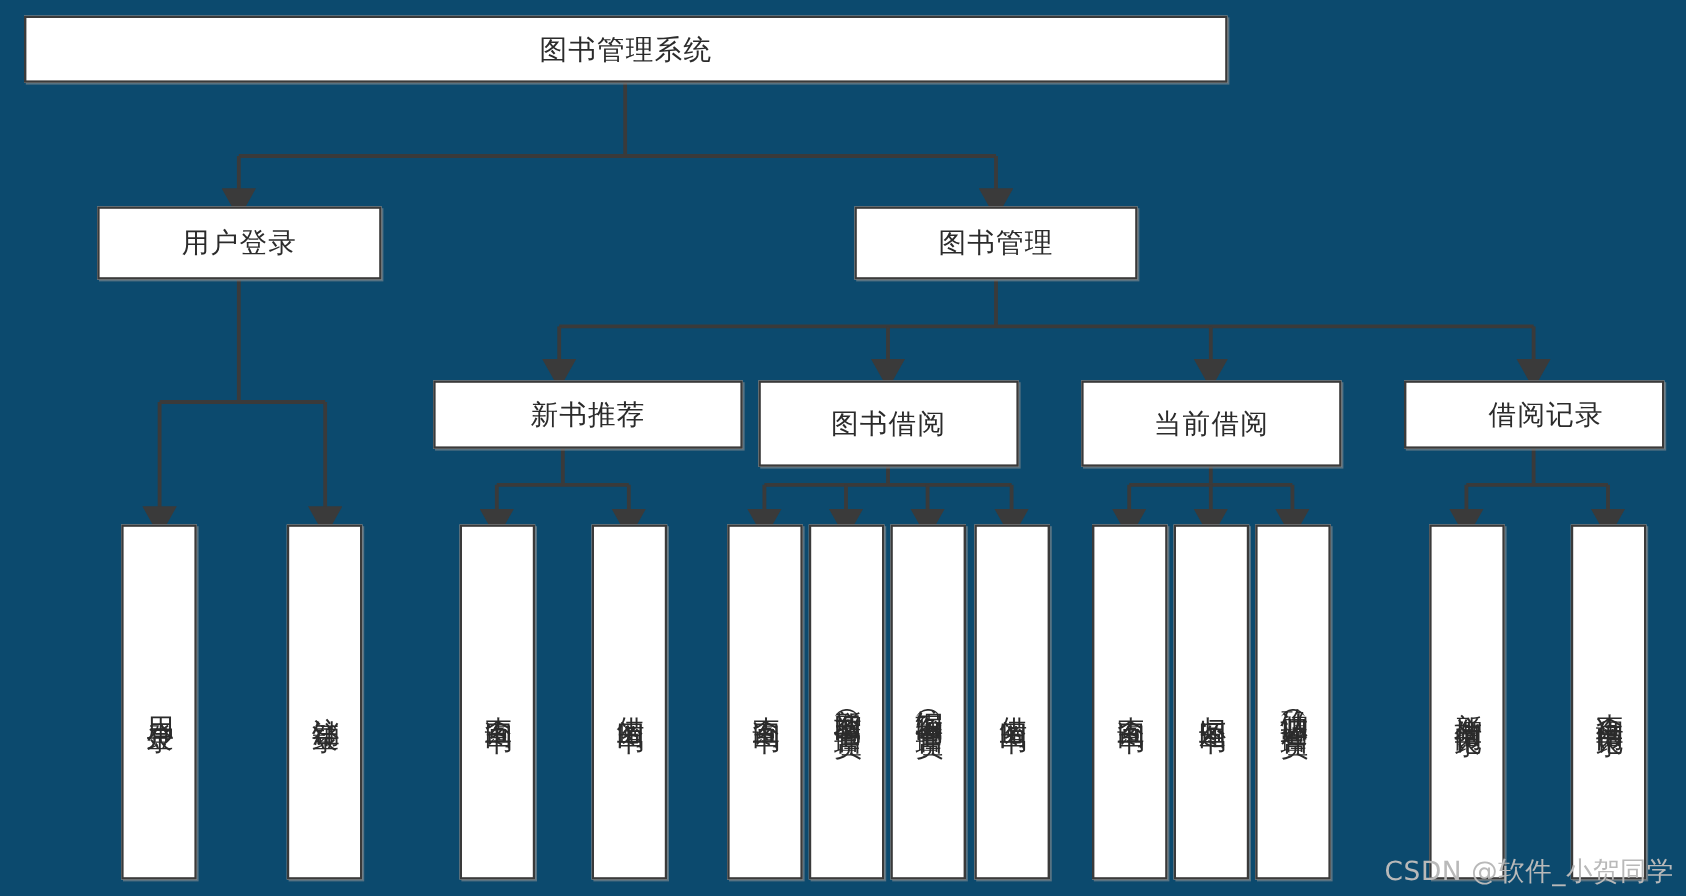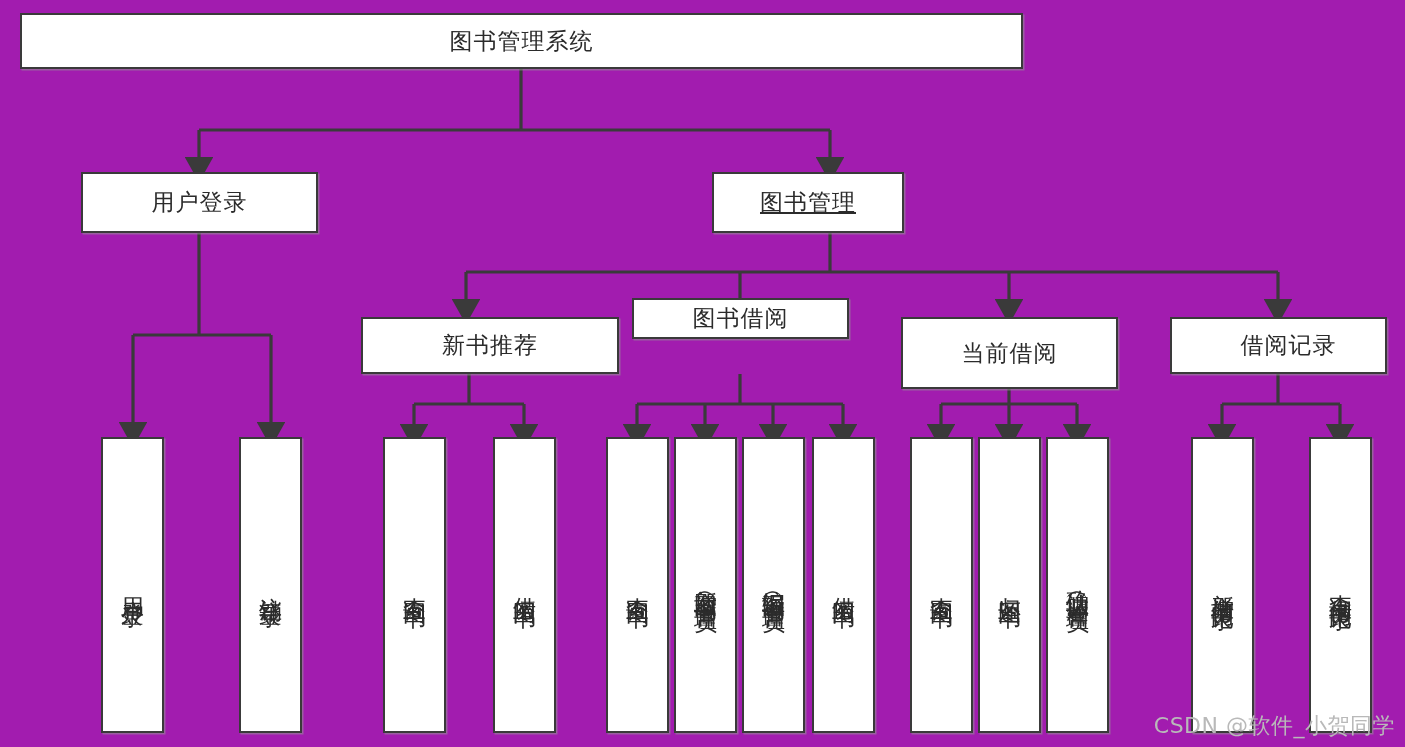--- a/index.html
+++ b/index.html
@@ -7,21 +7,21 @@
     padding: 0;
     background: #ffffff;
   }
   body {
     font-family: "DejaVu Sans", "Liberation Sans", sans-serif;
   }
   #canvas {
     position: relative;
     width: 1405px;
     height: 747px;
-    background: #a21caf;
+    background: #0c4a6e;
     overflow: hidden;
     text-align: center;
   }
   #edges {
     position: absolute;
     left: 0;
     top: 0;
     width: 1405px;
     height: 747px;
     pointer-events: none;
@@ -120,28 +120,28 @@
     </g>
   </svg>
 
   <div class="node h" style="left:20px; top:13px; width:1003px; height:56px;">
     <span>图书管理系统</span>
   </div>
 
   <div class="node h" style="left:81px; top:172px; width:237px; height:61px;">
     <span>用户登录</span>
   </div>
-  <div class="node h" style="left:712px; top:172px; width:192px; height:61px;text-decoration:underline;">
+  <div class="node h" style="left:712px; top:172px; width:236px; height:61px;">
     <span>图书管理</span>
   </div>
 
   <div class="node h" style="left:361px; top:317px; width:258px; height:57px;">
     <span>新书推荐</span>
   </div>
-  <div class="node h" style="left:632px; top:298px; width:217px; height:41px;">
+  <div class="node h" style="left:632px; top:317px; width:217px; height:72px;">
     <span>图书借阅</span>
   </div>
   <div class="node h" style="left:901px; top:317px; width:217px; height:72px;">
     <span>当前借阅</span>
   </div>
   <div class="node h" style="left:1170px; top:317px; width:217px; height:57px;padding-left:20px;">
     <span>借阅记录</span>
   </div>
 
   <div class="node v" style="left:101px; top:437px; width:63px; height:296px;">

